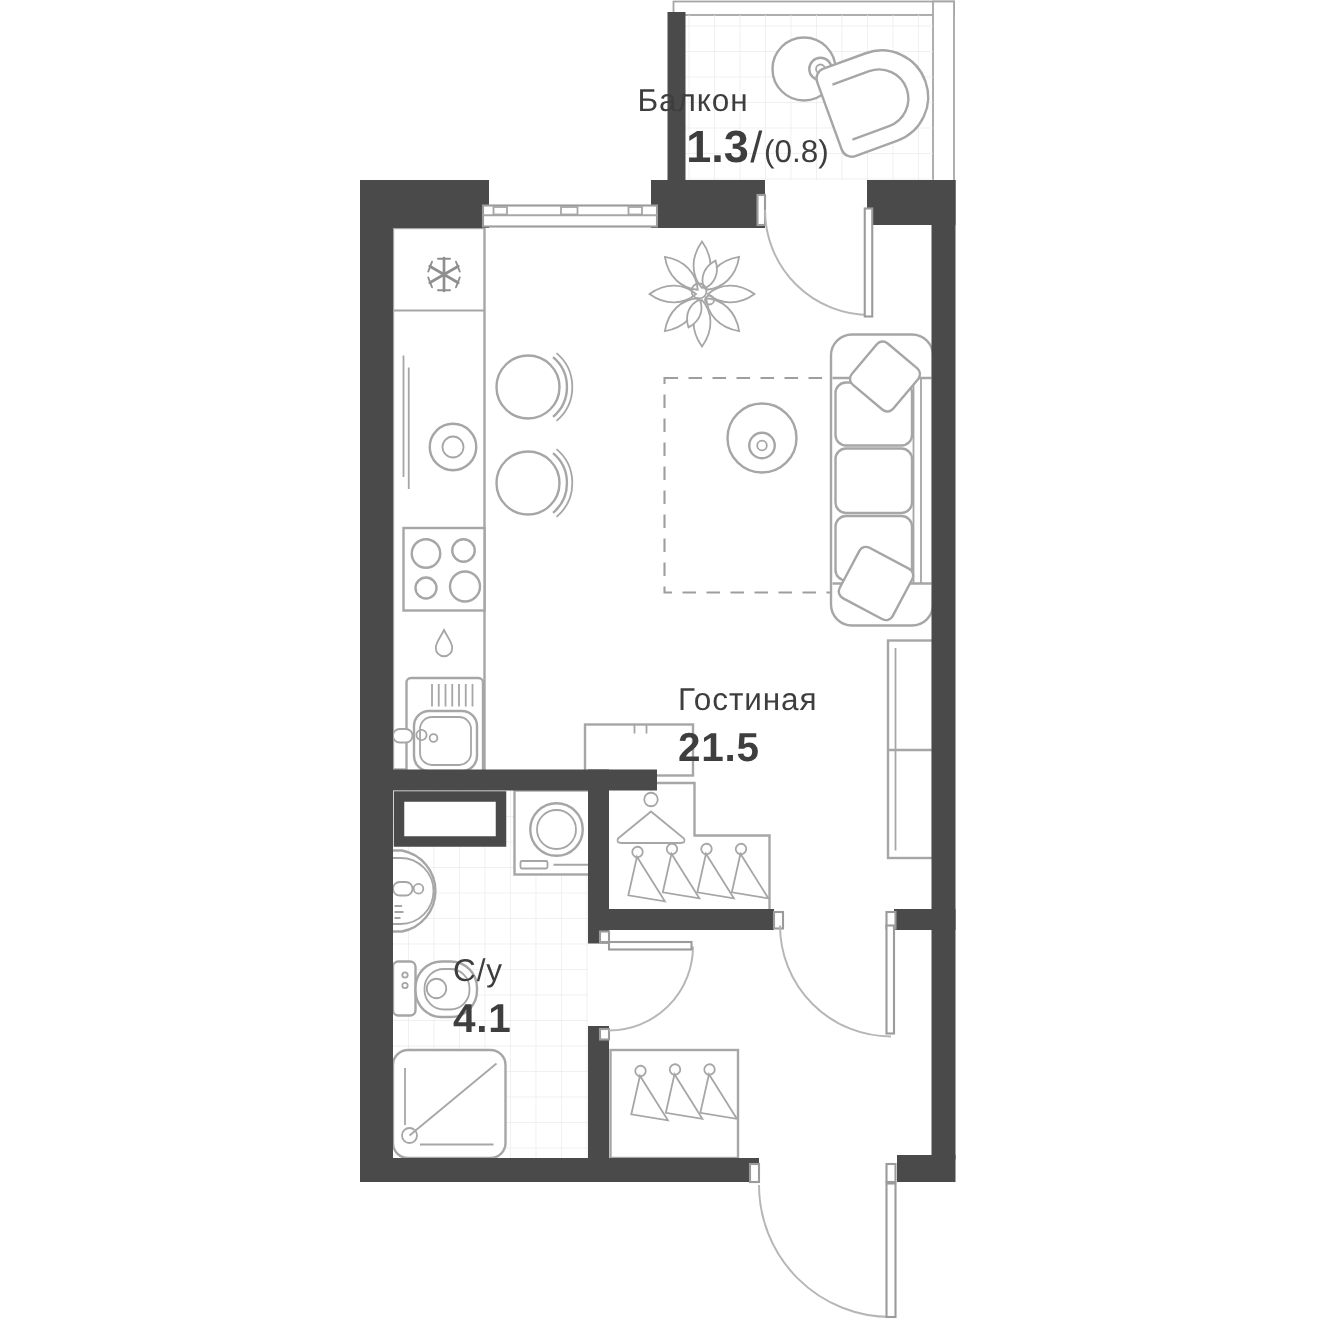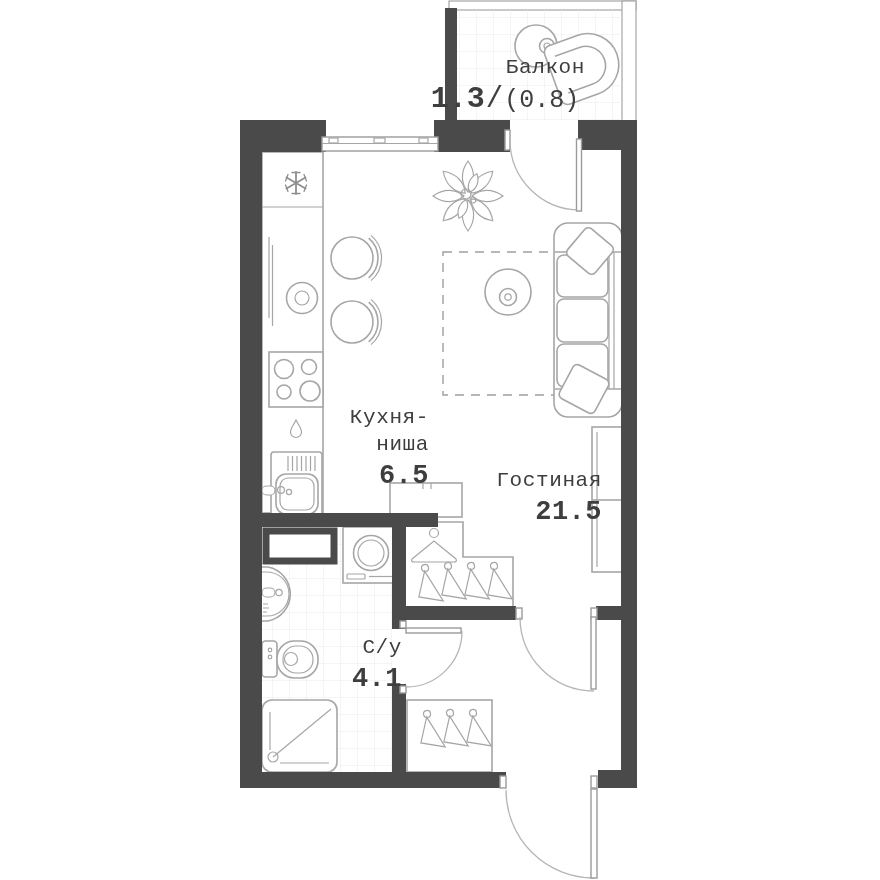--- a/index.html
+++ b/index.html
@@ -11,27 +11,27 @@
         font-family:"Liberation Sans",sans-serif;color:var(--text);}
   .plan svg{position:absolute;left:0;top:0;}
   .wall{fill:var(--wall);stroke:none;}
   .f  {fill:#fff;stroke:var(--furniture-line);stroke-width:1.6;}
   .fn {fill:none;stroke:var(--furniture-line);stroke-width:1.6;}
   .ft {fill:none;stroke:var(--furniture-line);stroke-width:1.2;}
   .fw {fill:#fff;stroke:var(--furniture-line);stroke-width:1.2;}
   .door{fill:#fff;stroke:var(--door-line);stroke-width:1.4;}
   .arc{fill:none;stroke:#b6b6b6;stroke-width:1.3;}
   .rug{fill:none;stroke:var(--dash-line);stroke-width:1.4;stroke-dasharray:9 7;}
-  .room-label{position:absolute;text-align:right;z-index:5;font-family:Liberation Mono, monospace;}
+  .room-label{position:absolute;text-align:left;z-index:5;}
   .rname{font-size:21px;line-height:27px;letter-spacing:.6px;color:var(--text);}
   .rarea{font-size:27px;line-height:30px;font-weight:bold;letter-spacing:.5px;color:var(--text);margin-top:3px;}
   .balc-area{display:flex;justify-content:center;align-items:baseline;margin-top:1px;}
   .balc-area .big{font-size:30px;font-weight:bold;}
   .balc-area .slash{font-size:29px;font-weight:normal;margin:0 1px;}
-  .balc-area .paren{font-size:25px;font-weight:normal;}
+  .balc-area .paren{font-size:21px;font-weight:normal;}
 </style>
 </head>
 <body>
 
 <div class="plan">
 <svg width="880" height="880" viewBox="0 0 880 880">
   <defs>
     <pattern id="tiles" width="17" height="17" patternUnits="userSpaceOnUse">
       <path d="M17,0 H0 V17" fill="none" style="stroke:var(--tile-line)" stroke-width="1"></path>
     </pattern>
@@ -254,27 +254,22 @@
 
   <div class="room-label" style="left:425px;top:54px;width:160px;">
     <div class="rname">Балкон</div>
     <div class="balc-area">
       <span class="big">1.3</span>
       <span class="slash">/</span>
       <span class="paren">(0.8)</span>
     </div>
   </div>
 
-  <div class="room-label" style="left:299px;top:404px;width:130px;">
-    <div class="rname">Кухня-</div>
-    <div class="rname">ниша</div>
-    <div class="rarea">6.5</div>
-  </div>
-
-  <div class="room-label" style="left:452px;top:467px;width:150px;">
+
+  <div class="room-label" style="left:452px;top:453px;width:150px;">
     <div class="rname">Гостиная</div>
     <div class="rarea">21.5</div>
   </div>
 
   <div class="room-label" style="left:302px;top:634px;width:100px;">
     <div class="rname">С/у</div>
     <div class="rarea">4.1</div>
   </div>
 
   <div class="room-label" style="left:484px;top:697px;width:150px;">

